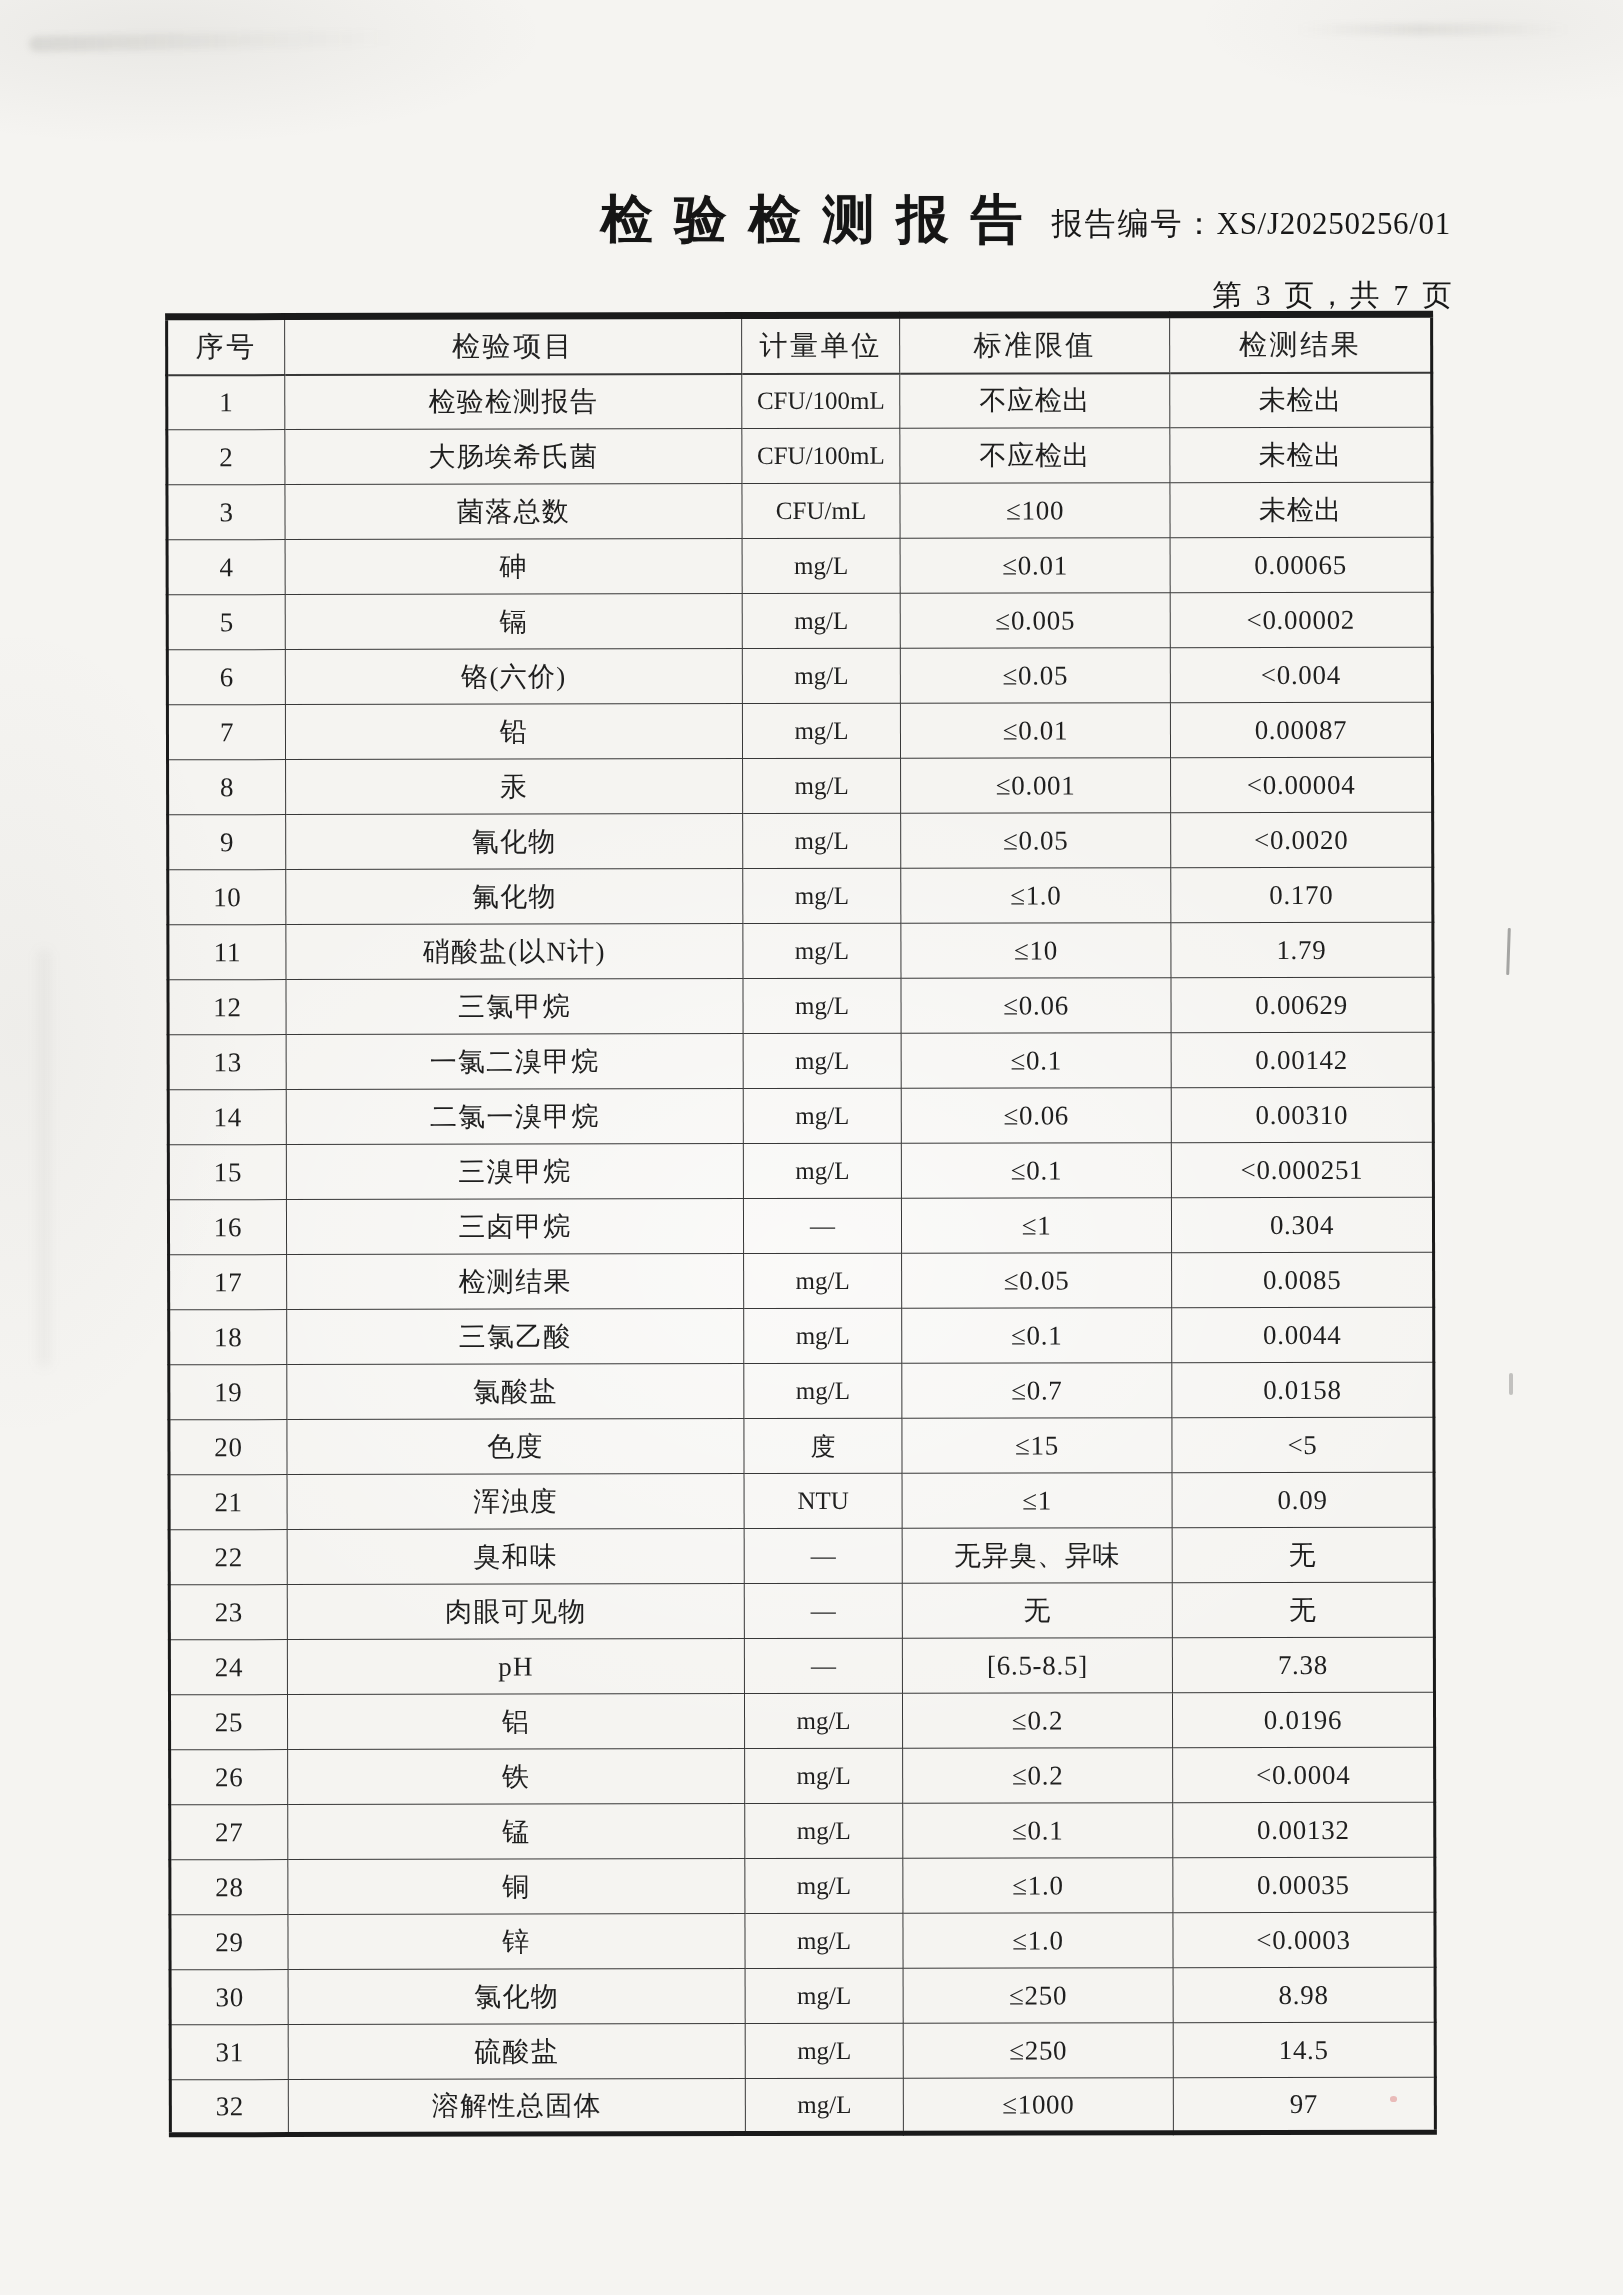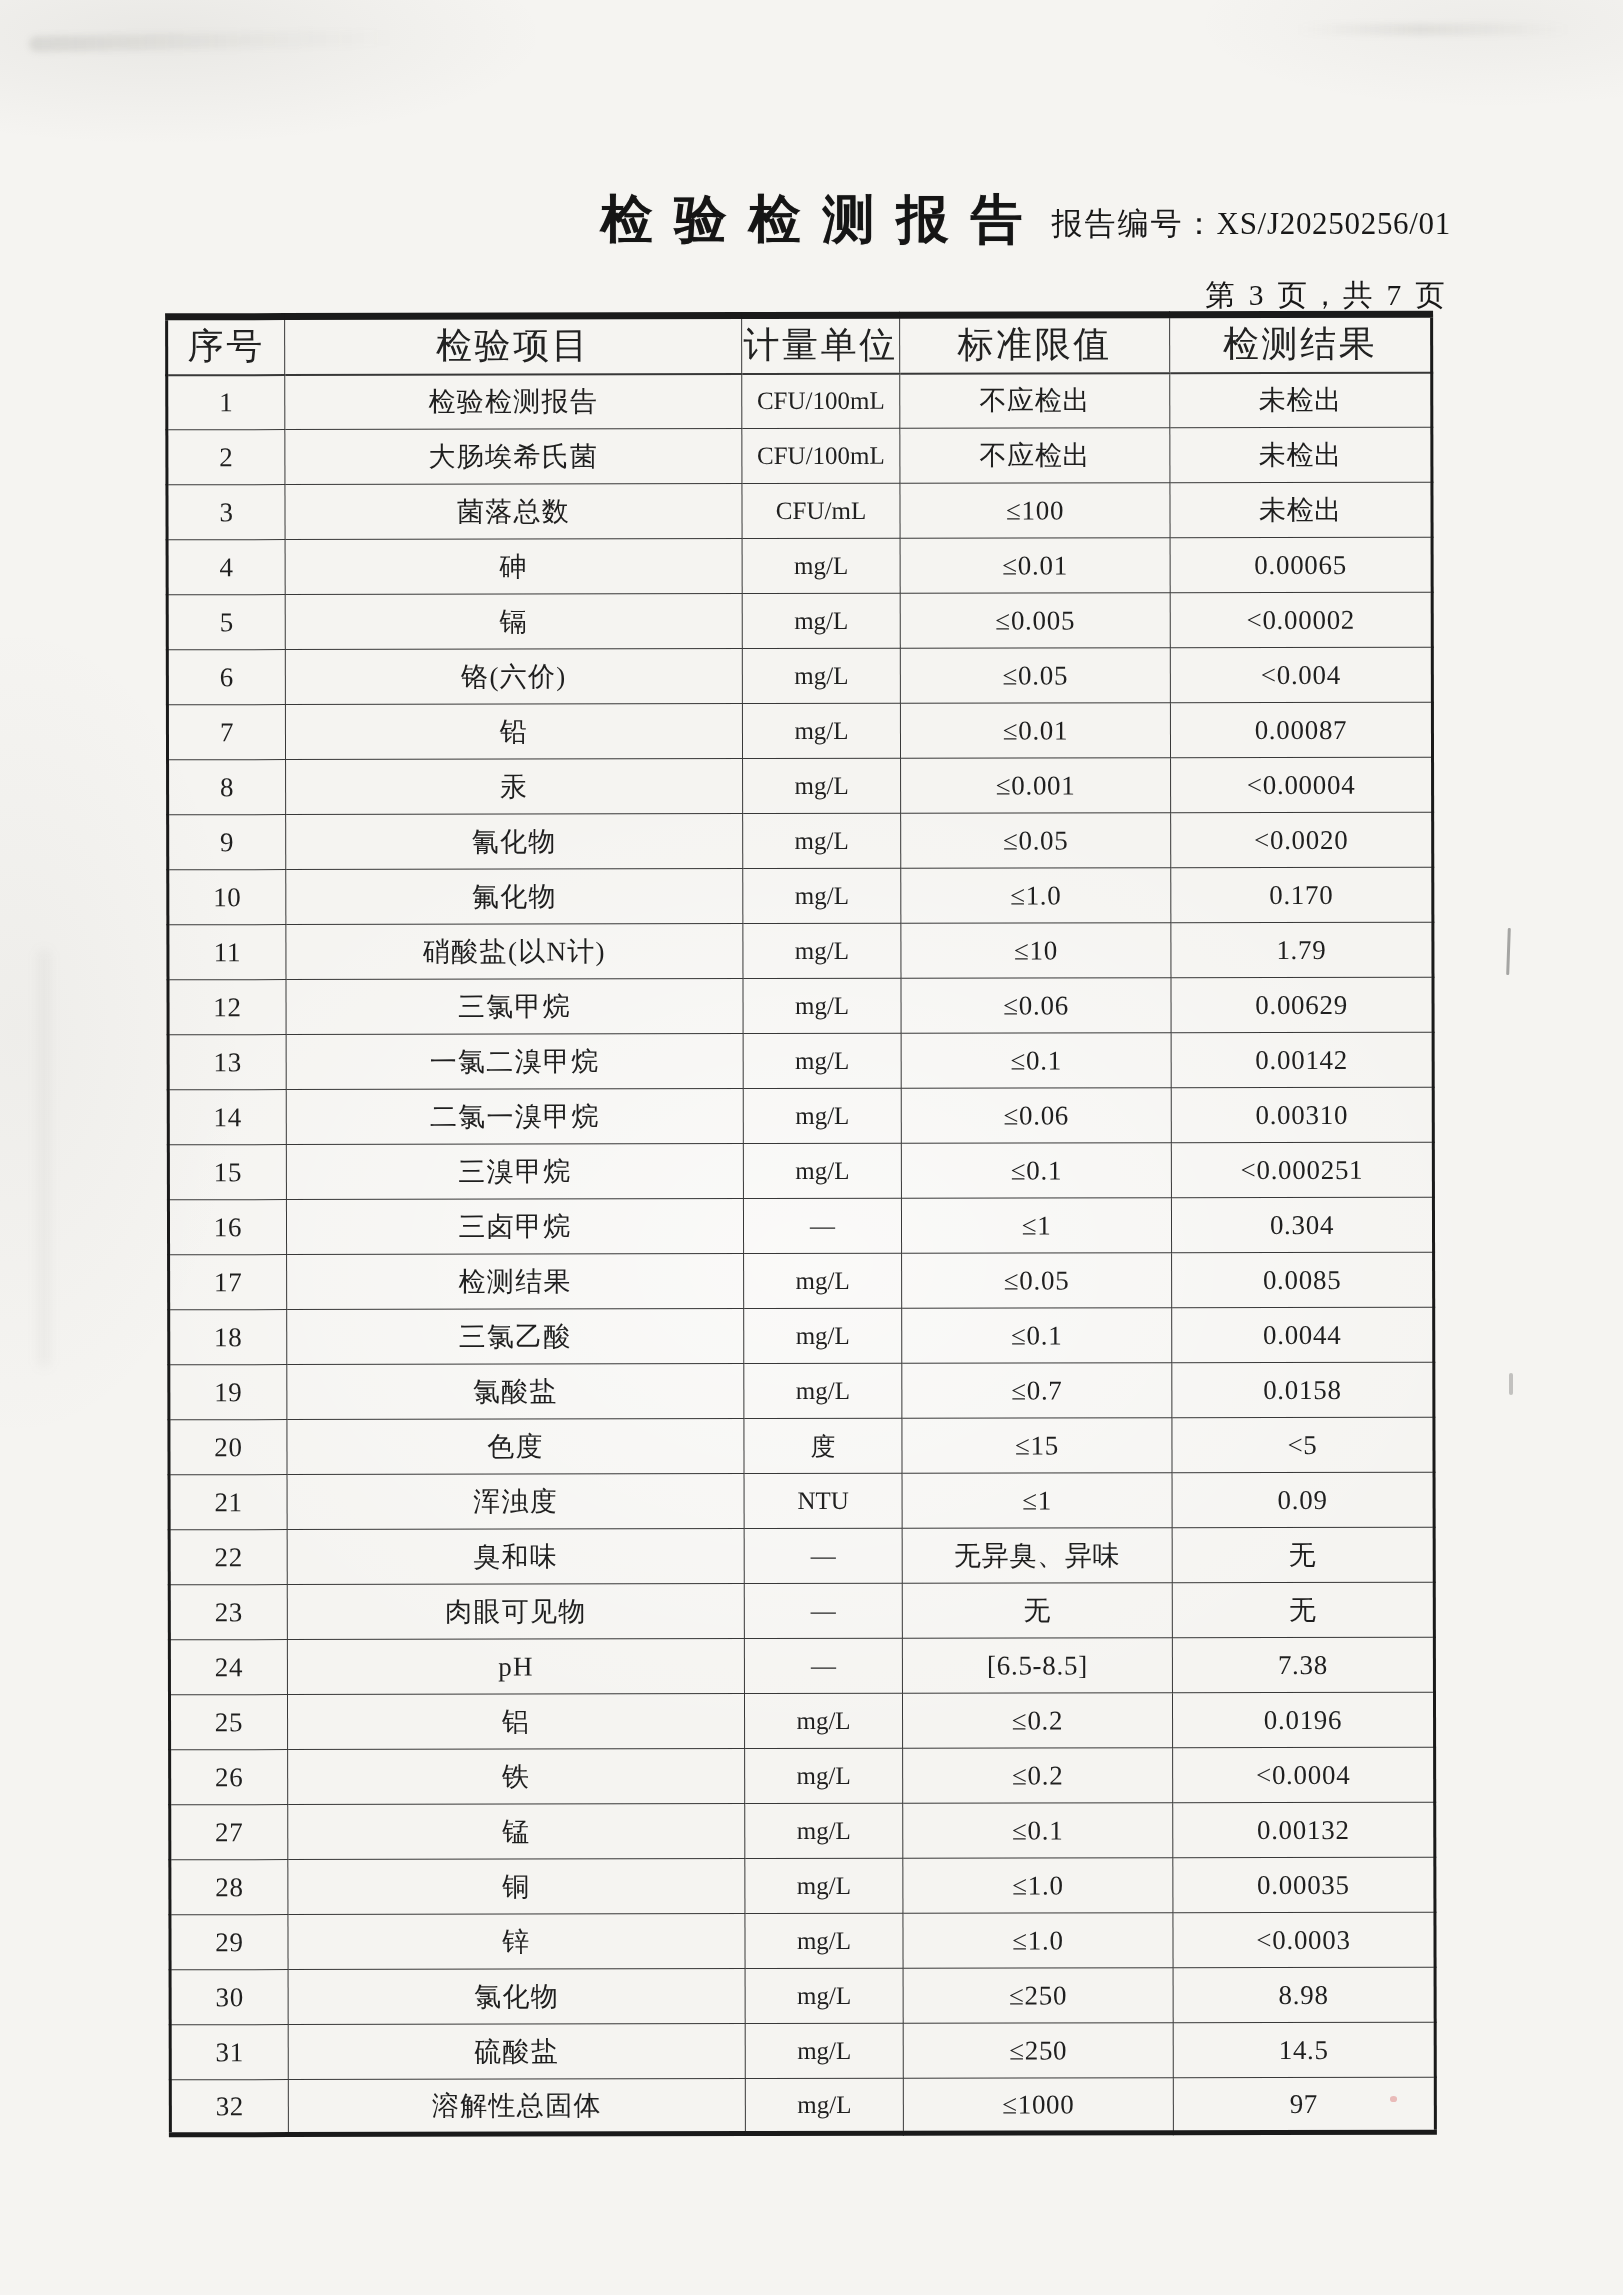--- a/index.html
+++ b/index.html
@@ -40,21 +40,21 @@
     right: 172px;
     font-size: 31px;
     letter-spacing: 0.7px;
     white-space: nowrap;
     color: #181818;
   }
   .report-no .lbl { letter-spacing: 2px; margin-left: 36px; }
   .page-info {
     position: absolute;
     top: 276px;
-    right: 175px;
+    right: 168px;
     font-size: 29.5px;
     letter-spacing: 3.3px;
     white-space: nowrap;
     color: #181818;
   }
 
   
   table.report {
     position: absolute;
     left: 167px;
@@ -64,21 +64,21 @@
     table-layout: fixed;
     text-align: center;
     transform: rotate(-0.12deg);
   }
   table.report, table.report th, table.report td { border: 1.3px solid #383838; }
   table.report { border: 3.9px solid #1a1a1a; border-top-width: 7.2px; border-bottom-width: 5.2px; }
   table.report thead tr { height: 58px; }
   table.report tbody tr { height: 55px; }
   table.report th {
     font-weight: 400;
-    font-size: 36px;
+    font-size: 28px;
     letter-spacing: 2.6px;
     border-bottom-width: 2px;
     color: #222;
   }
   table.report td {
     font-size: 27px;
     letter-spacing: 0.7px;
     padding: 0;
     color: #1f1f1f;
     white-space: nowrap;

